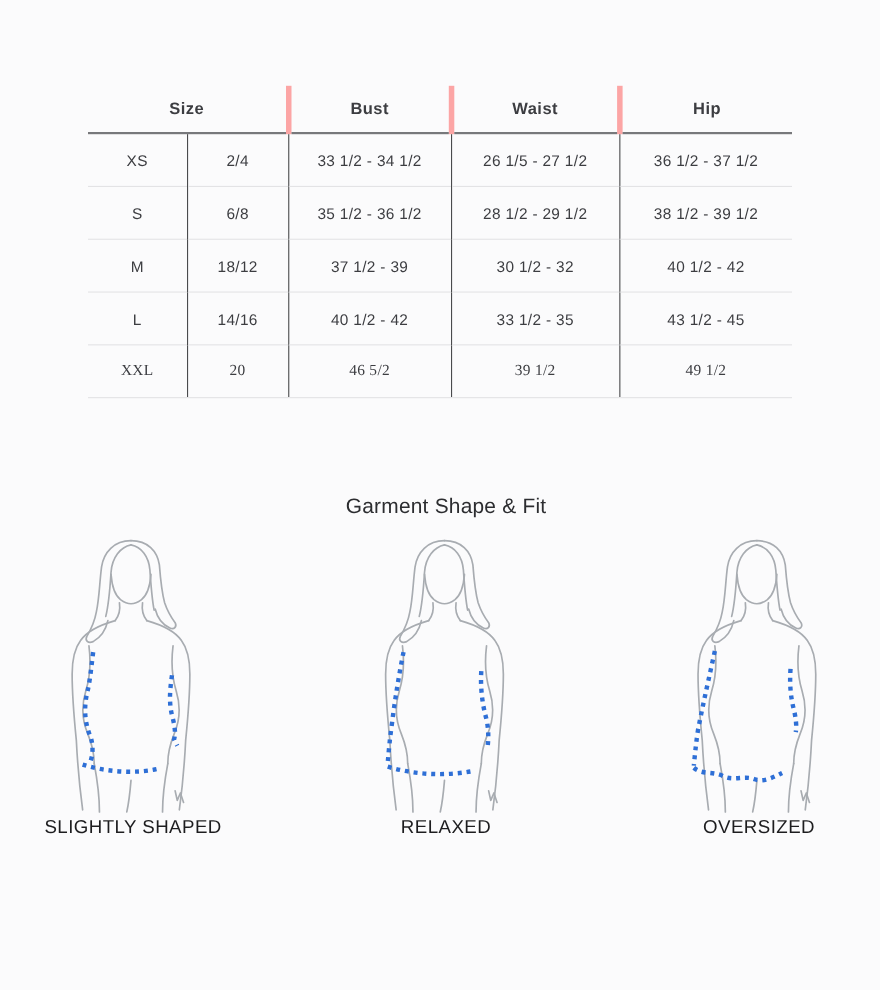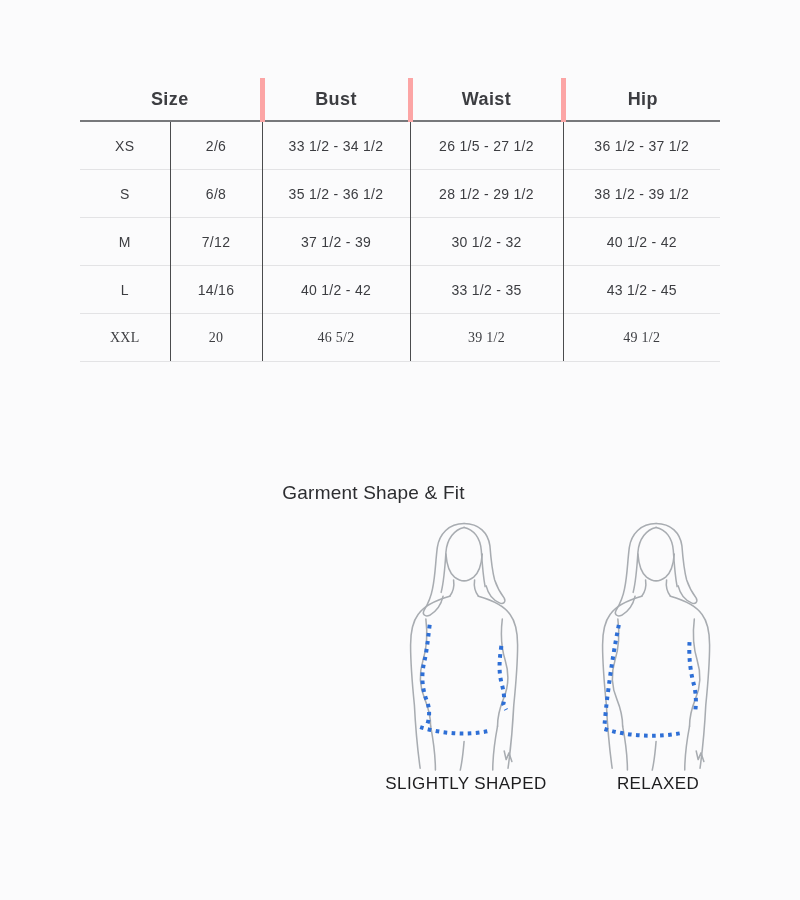--- a/index.html
+++ b/index.html
@@ -12,39 +12,39 @@
   }
 
   
   .size-table-wrap { position:absolute; left:80px; top:78px; }
   table.size-chart { border-collapse:collapse; table-layout:fixed; width:640px; }
   table.size-chart th, table.size-chart td {
     text-align:center; vertical-align:middle; padding:0;
     color:#3c3d41;
   }
   table.size-chart th {
-    height:42px; font-size:18px; font-weight:700; letter-spacing:.4px;
+    height:42px; font-size:15px; font-weight:700; letter-spacing:.4px;
     border-bottom:2px solid #77787b;
   }
   table.size-chart td {
     height:47px; font-size:14px; font-weight:400; letter-spacing:.3px;
   }
   thead th + th { border-left:5px solid #fca5a5; }
   tbody td + td { border-left:1px solid #4a4b4d; }
   tbody tr + tr td { border-top:1px solid #e3e3e5; }
   tbody tr:last-child td { border-bottom:1px solid #e3e3e5;font-family:Liberation Serif, serif; }
 
   
-  .fit-section { position:absolute; top:482px; left:0; width:747px; }
+  .fit-section { position:absolute; top:450px; left:0; width:747px;padding-left:32px; }
   .fit-title {
     text-align:center; font-size:19px; font-weight:500;
     color:#2c2d30; letter-spacing:.2px;
   }
   .figures {
-    display:flex; justify-content:flex-end; gap:14px; margin-top:10px;margin-left:48px;
+    display:flex; justify-content:space-between; gap:14px; margin-top:10px;
   }
   .fit-figure { width:178px; display:flex; flex-direction:column; align-items:center; }
   .fit-svg { width:176px; height:258px; display:block; }
   .fit-label {
     margin-top:2px; font-size:17px; font-weight:500;
     color:#1d1d1f; letter-spacing:.4px; white-space:nowrap;
   }
   .dash {
     stroke:#2e6fd6; stroke-width:4.2; stroke-dasharray:3.8 4.6;
     fill:none; stroke-linecap:butt;
@@ -66,35 +66,35 @@
       <tr>
         <th colspan="2">Size</th>
         <th>Bust</th>
         <th>Waist</th>
         <th>Hip</th>
       </tr>
     </thead>
     <tbody>
       <tr>
         <td>XS</td>
-        <td>2/6</td>
+        <td>2/4</td>
         <td>33 1/2 - 34 1/2</td>
         <td>26 1/5 - 27 1/2</td>
         <td>36 1/2 - 37 1/2</td>
       </tr>
       <tr>
         <td>S</td>
         <td>6/8</td>
         <td>35 1/2 - 36 1/2</td>
         <td>28 1/2 - 29 1/2</td>
         <td>38 1/2 - 39 1/2</td>
       </tr>
       <tr>
         <td>M</td>
-        <td>7/12</td>
+        <td>18/12</td>
         <td>37 1/2 - 39</td>
         <td>30 1/2 - 32</td>
         <td>40 1/2 - 42</td>
       </tr>
       <tr>
         <td>L</td>
         <td>14/16</td>
         <td>40 1/2 - 42</td>
         <td>33 1/2 - 35</td>
         <td>43 1/2 - 45</td>
@@ -158,15 +158,24 @@
     <div class="fit-figure">
       <svg class="fit-svg" viewBox="0 0 180 270" aria-hidden="true">
         <use href="#body-outline"></use>
         <path class="dash" d="M49,116 C45,136 41,160 38,184 C36,198 35,210 34,221"></path>
         <path class="dash" d="M123,134 C122,150 124,166 128,180 C130,190 130,198 129,206"></path>
         <path class="dash" d="M34,225 C60,233 90,234 116,229"></path>
       </svg>
       <div class="fit-label">RELAXED</div>
     </div>
 
+    <div class="fit-figure">
+      <svg class="fit-svg" viewBox="0 0 180 270" aria-hidden="true">
+        <use href="#body-outline"></use>
+        <path class="dash" d="M48,115 C43,138 37,164 32,190 C30,203 29,214 28,224"></path>
+        <path class="dash" d="M120,132 C119,146 120,158 123,170 C125,178 126,186 125,192"></path>
+        <path class="dash" d="M28,226 C36,233 46,229 56,234 C66,239 76,233 86,237 C94,240 104,235 112,231"></path>
+      </svg>
+      <div class="fit-label">OVERSIZED</div>
+    </div>
 
   </div>
 </div>
 
 </body></html>

